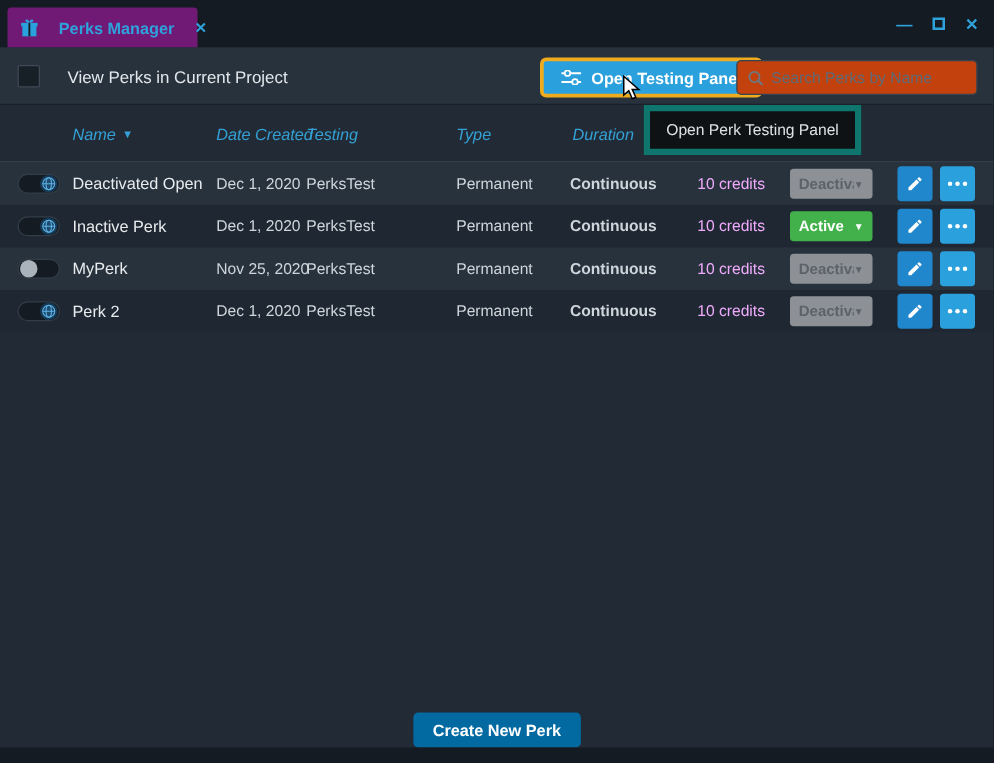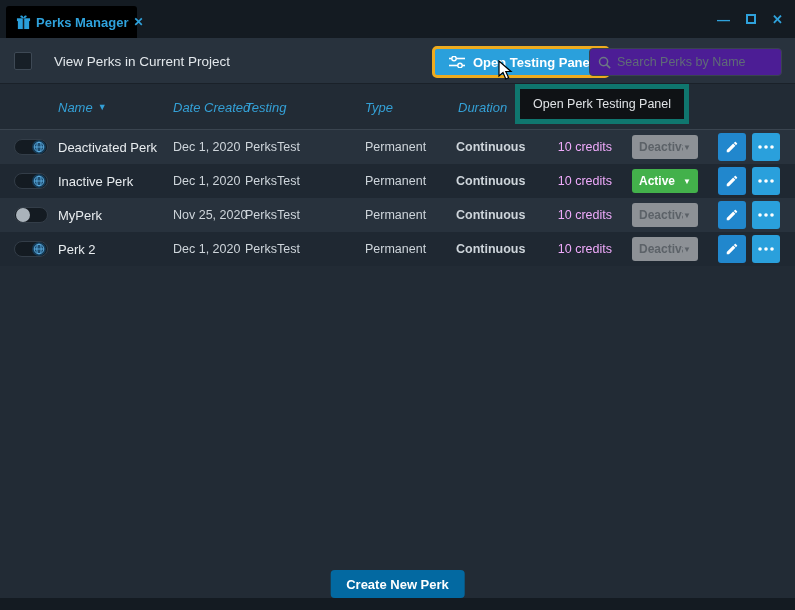--- a/index.html
+++ b/index.html
@@ -2,39 +2,39 @@
 <html><head>
 <meta charset="utf-8">
 <style>
   * { box-sizing: border-box; margin: 0; padding: 0; }
   html,body { width:795px; height:610px; overflow:hidden; background:#0d1115;
               font-family:"Liberation Sans", sans-serif; }
   .window { position:relative; width:795px; height:610px; background:#222b35; overflow:hidden; }
 
   
   .tabstrip { position:absolute; left:0; top:0; width:795px; height:38px; background:#141b22; }
-  .tab { position:absolute; left:6px; top:6px; width:131px; height:32px; background:#000000;
-         border-radius:3px 3px 0 0; display:flex; align-items:center; padding:0 10px; gap:5px; cursor:default; }
+  .tab { position:absolute; left:6px; top:6px; width:152px; height:32px; background:#701a75;
+         border-radius:3px 3px 0 0; display:flex; align-items:center; padding:0 10px; gap:16px; cursor:default; }
   .tab-title { color:#2fa2dc; font-size:13px; font-weight:700; flex:1; white-space:nowrap; }
   .tab-close { color:#2fa2dc; font-size:12px; font-weight:700; cursor:pointer; }
   .win-controls { position:absolute; right:12px; top:0; height:38px; display:flex; align-items:center; gap:16px; }
   .wc { color:#2fa2dc; font-size:13px; font-weight:700; cursor:pointer; line-height:1; }
   .wc-max { width:10px; height:10px; border:2px solid #2fa2dc; display:inline-block; }
 
   
   .toolbar { position:absolute; left:0; top:38px; width:795px; height:46px; background:#28323d;
              border-bottom:1px solid #1a2129; }
   .checkbox { position:absolute; left:14px; top:52px; width:18px; height:18px; background:#171f27;
               border:1px solid #3e4955; border-radius:2px; cursor:pointer; }
   .cb-label { position:absolute; left:42px; top:38px; height:46px; display:flex; align-items:center;
               color:#e2e7eb; font-size:13.5px;margin-left:12px; }
   .btn-open { position:absolute; left:432px; top:46px; height:32px; padding:0 14px; display:flex;
               align-items:center; gap:8px; background:#2aa0dc; border:3px solid #eeab1e; border-radius:5px;
               color:#fff; font-size:13px; font-weight:700; cursor:pointer; }
-  .search { position:absolute; left:589px; top:48px; width:193px; height:28px; background:#4c1d95;
+  .search { position:absolute; left:589px; top:48px; width:193px; height:28px; background:#c2410c;
             border:1px solid #39434f; border-radius:4px; display:flex; align-items:center; padding:0 8px; gap:6px; }
   .search input { flex:1; background:transparent; border:none; outline:none; color:#cfd6dc; font-size:12.5px;
                   font-family:"Liberation Sans", sans-serif; }
   .search input::placeholder { color:#5f6b77; }
 
   
   .thead { position:absolute; left:0; top:84px; width:795px; height:46px; background:#222b35;
            border-bottom:1px solid #3a444f; }
   .th { position:absolute; top:0; height:46px; display:flex; align-items:center; gap:5px;
         color:#34a0d6; font-size:13px; cursor:pointer; white-space:nowrap;font-style:italic; }
@@ -153,21 +153,21 @@
   <div class="row r-odd" style="top:130px">
     <span class="cell toggle on">
       <span class="knob">
         <svg width="12" height="12" viewBox="0 0 14 14">
             <circle cx="7" cy="7" r="5.6" fill="#1d4b6e" stroke="#5fb2e6"></circle>
             <ellipse cx="7" cy="7" rx="2.5" ry="5.6" fill="none" stroke="#5fb2e6"></ellipse>
             <line x1="1.4" y1="7" x2="12.6" y2="7" stroke="#5fb2e6"></line>
           </svg>
       </span>
     </span>
-    <span class="cell c-name">Deactivated Perk</span>
+    <span class="cell c-name">Deactivated Open</span>
     <span class="cell c-date">Dec 1, 2020</span>
     <span class="cell c-proj">PerksTest</span>
     <span class="cell c-type">Permanent</span>
     <span class="cell c-dur">Continuous</span>
     <span class="cell c-cost">10 credits</span>
     <span class="cell c-status status-disabled">
       <span class="status-label">Deactiva</span>
       <span class="caret">▼</span>
     </span>
     <button class="cell icon-btn c-edit">

